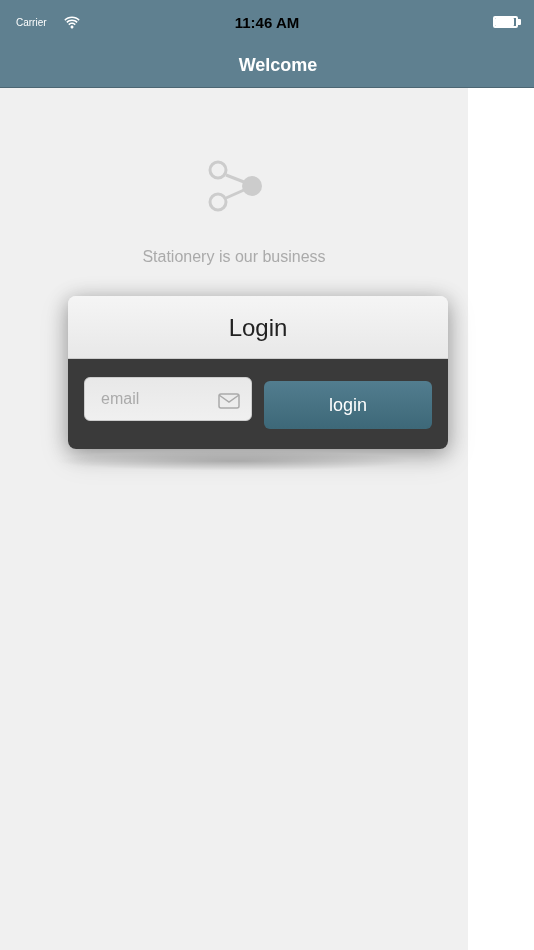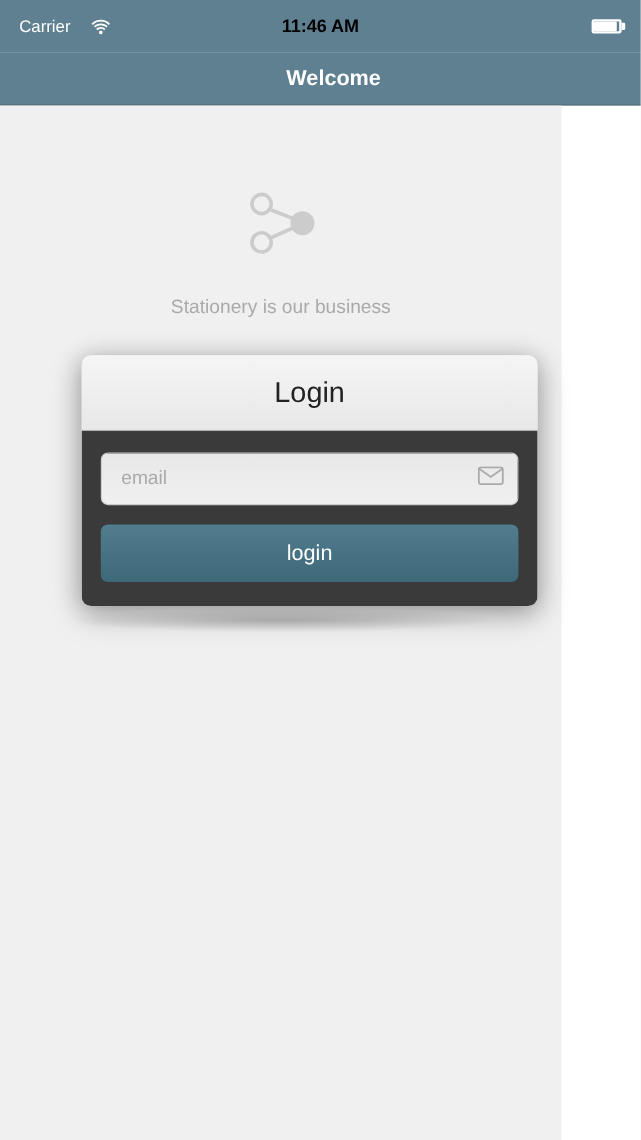--- a/index.html
+++ b/index.html
@@ -25,21 +25,21 @@
       align-items: center;
       justify-content: space-between;
       padding: 0 16px;
     }
 
     .status-left {
       display: flex;
       align-items: center;
       gap: 16px;
       color: white;
-      font-size: 14px;
+      font-size: 10px;
       font-weight: 500;
     }
 
     .wifi-icon {
       display: flex;
       align-items: center;
     }
 
     .status-time {
       position: absolute;
@@ -147,21 +147,21 @@
     .login-title {
       font-size: 24px;
       font-weight: 400;
       color: #222222;
     }
 
     .login-card-body {
       background: #3a3a3a;
       padding: 18px 16px 20px;
       display: flex;
-      flex-direction: column;
+      flex-direction: row;
       gap: 12px;
     }
 
     .input-wrapper {
       position: relative;
       width: 100%;
     }
 
     .input-field {
       width: 100%;

